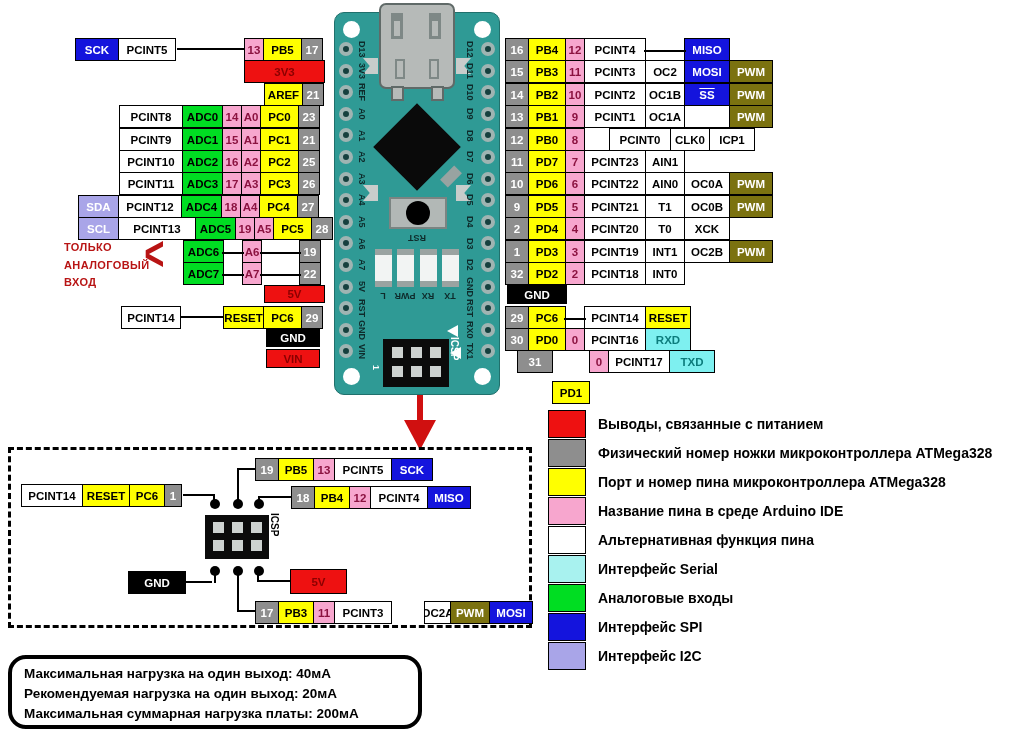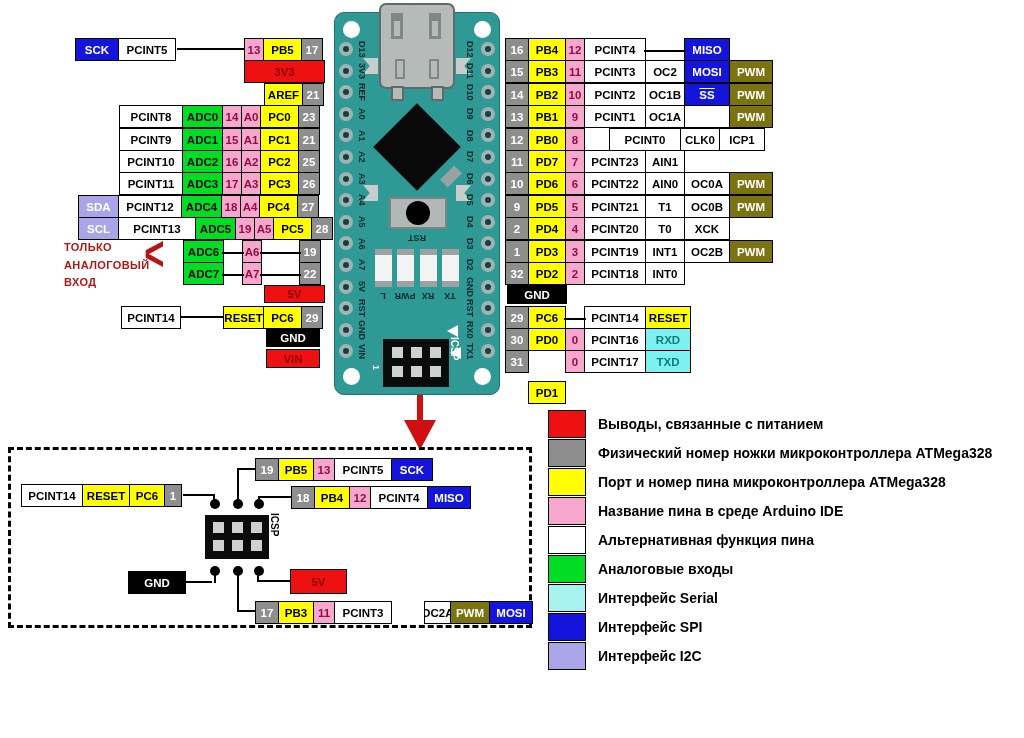--- a/index.html
+++ b/index.html
@@ -221,21 +221,21 @@
         <div class="pcell c-pink" style="width: 20px;">9</div>
         <div class="pcell c-white" style="width: 62px;">PCINT1</div>
         <div class="pcell c-white" style="width: 40px;">OC1A</div>
         <div class="pcell c-white" style="width: 46px;"></div>
         <div class="pcell c-olive" style="width: 44px;">PWM</div>
       </div>
       <div class="prow" style="left: 505px; top: 128px; height: 23px;">
         <div class="pcell c-gray" style="width: 24px;">12</div>
         <div class="pcell c-yellow" style="width: 38px;">PB0</div>
         <div class="pcell c-pink" style="width: 20px;">8</div>
-        <div class="pcell c-white" style="width: 72px; margin-left: 24px;">PCINT0</div>
+        <div class="pcell c-white" style="width: 62px; margin-left: 24px;">PCINT0</div>
         <div class="pcell c-white" style="width: 40px;">CLK0</div>
         <div class="pcell c-white" style="width: 46px;">ICP1</div>
       </div>
       <div class="prow" style="left: 505px; top: 150px; height: 23px;">
         <div class="pcell c-gray" style="width: 24px;">11</div>
         <div class="pcell c-yellow" style="width: 38px;">PD7</div>
         <div class="pcell c-pink" style="width: 20px;">7</div>
         <div class="pcell c-white" style="width: 62px;">PCINT23</div>
         <div class="pcell c-white" style="width: 40px;">AIN1</div>
       </div>
@@ -292,21 +292,21 @@
         <div class="pcell c-yellow" style="width: 46px;">RESET</div>
       </div>
       <div class="prow" style="left: 505px; top: 328px; height: 23px;">
         <div class="pcell c-gray" style="width: 24px;">30</div>
         <div class="pcell c-yellow" style="width: 38px;">PD0</div>
         <div class="pcell c-pink" style="width: 20px;">0</div>
         <div class="pcell c-white" style="width: 62px;">PCINT16</div>
         <div class="pcell c-cyan" style="width: 46px;">RXD</div>
       </div>
       <div class="prow" style="left: 505px; top: 350px; height: 23px;">
-        <div class="pcell c-gray" style="width: 24px;">31</div>
+        <div class="pcell c-gray" style="width: 36px; margin-left: 12px;">31</div>
         <div class="pcell c-yellow" style="width: 38px; margin-top: 31px;">PD1</div>
         <div class="pcell c-pink" style="width: 20px;">0</div>
         <div class="pcell c-white" style="width: 62px;">PCINT17</div>
         <div class="pcell c-cyan" style="width: 46px;">TXD</div>
       </div>
     </div>
   <div id="wires">
       <div class="wireline" style="left: 177px; top: 48px; width: 67px; height: 2px;"></div>
       <div class="wireline" style="left: 181px; top: 316px; width: 42px; height: 2px;"></div>
     </div>
@@ -512,31 +512,36 @@
       </div>
       <div class="legend-item">
         <div class="swatch" style="background: rgb(247, 166, 206);"></div>
         <div class="legend-text">Название пина в среде Arduino IDE</div>
       </div>
       <div class="legend-item">
         <div class="swatch" style="background: rgb(255, 255, 255);"></div>
         <div class="legend-text">Альтернативная функция пина</div>
       </div>
       <div class="legend-item">
+        <div class="swatch" style="background: rgb(168, 242, 239);"></div>
+        <div class="legend-text">Интерфейс Serial</div>
+      </div>
+      <div class="legend-item">
         <div class="swatch" style="background: rgb(0, 221, 34);"></div>
         <div class="legend-text">Аналоговые входы</div>
       </div>
       <div class="legend-item">
-        <div class="swatch" style="background: rgb(168, 242, 239);"></div>
-        <div class="legend-text">Интерфейс Serial</div>
-      </div>
-      <div class="legend-item">
         <div class="swatch" style="background: rgb(20, 20, 221);"></div>
         <div class="legend-text">Интерфейс SPI</div>
       </div>
       <div class="legend-item">
         <div class="swatch" style="background: rgb(169, 165, 232);"></div>
         <div class="legend-text">Интерфейс I2C</div>
       </div>
     </div>
 
+  <div id="loadnote">
+      <div>Максимальная нагрузка на один выход: 40мА</div>
+      <div>Рекомендуемая нагрузка на один выход: 20мА</div>
+      <div>Максимальная суммарная нагрузка платы: 200мА</div>
+    </div>
 
 </div>
 
 </body></html>

